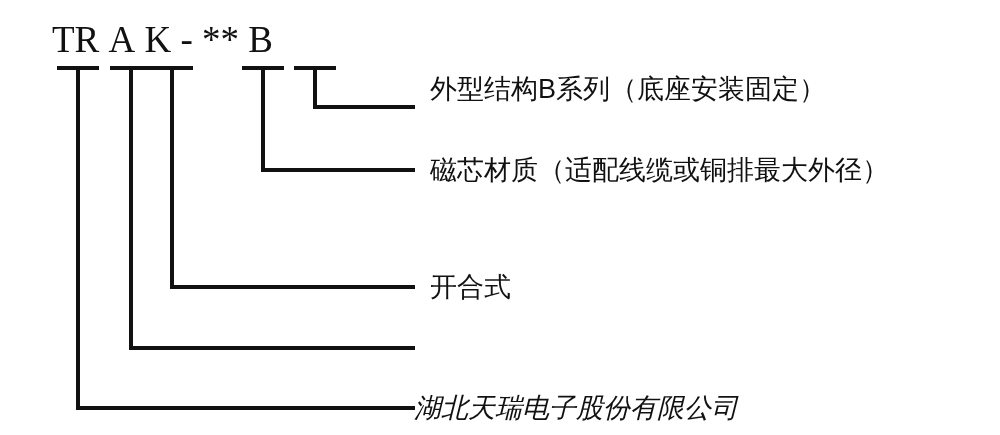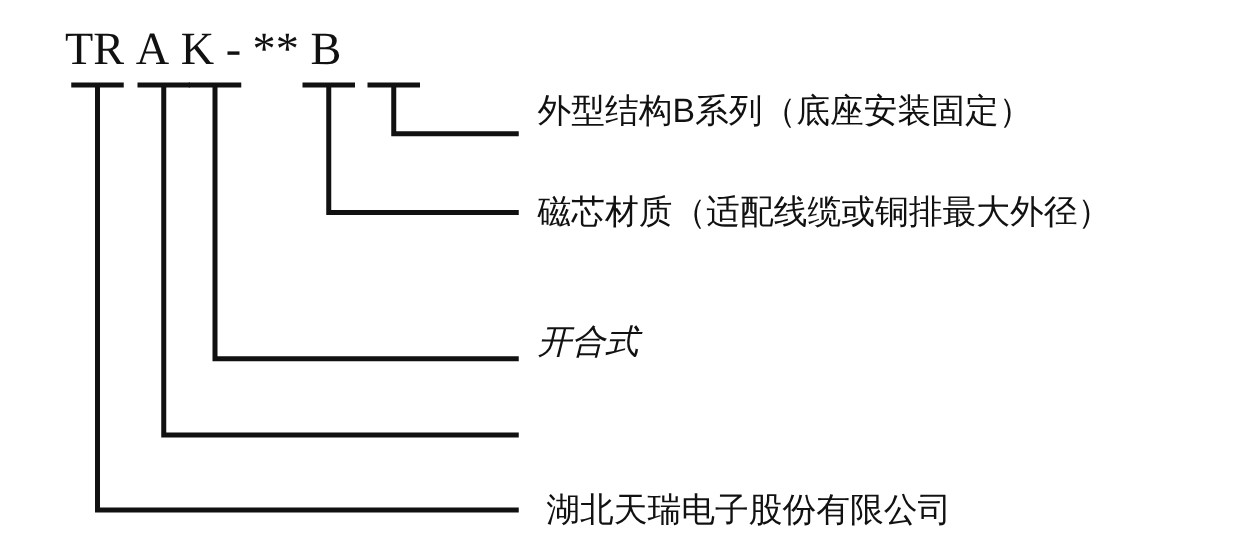--- a/index.html
+++ b/index.html
@@ -77,16 +77,16 @@
         <path d="M 294 68 L 336 68 M 315 68 L 315 107 L 415 107"></path>
         <path d="M 242 68 L 284 68 M 263 68 L 263 170 L 415 170"></path>
         <path d="M 151 68 L 193 68 M 172 68 L 172 287 L 415 287"></path>
         <path d="M 110 68 L 152 68 M 131 68 L 131 348 L 415 348"></path>
         <path d="M 57 68 L 99 68 M 78 68 L 78 408 L 415 408"></path>
       </g>
   </svg>
 
   <div class="label" style="top: 89px; left: 430px;">外型结构B系列（底座安装固定）</div>
   <div class="label" style="top: 170px; left: 430px;">磁芯材质（适配线缆或铜排最大外径）</div>
-  <div class="label" style="top: 274px; left: 430px; font-style: italic;">开合式</div>
-  <div class="label" style="top: 408px; left: 437px;">湖北天瑞电子股份有限公司</div>
+  <div class="label" style="top: 287px; left: 430px;">开合式</div>
+  <div class="label" style="top: 408px; left: 414px; font-style: italic;">湖北天瑞电子股份有限公司</div>
 
 </div>
 
 </body></html>

